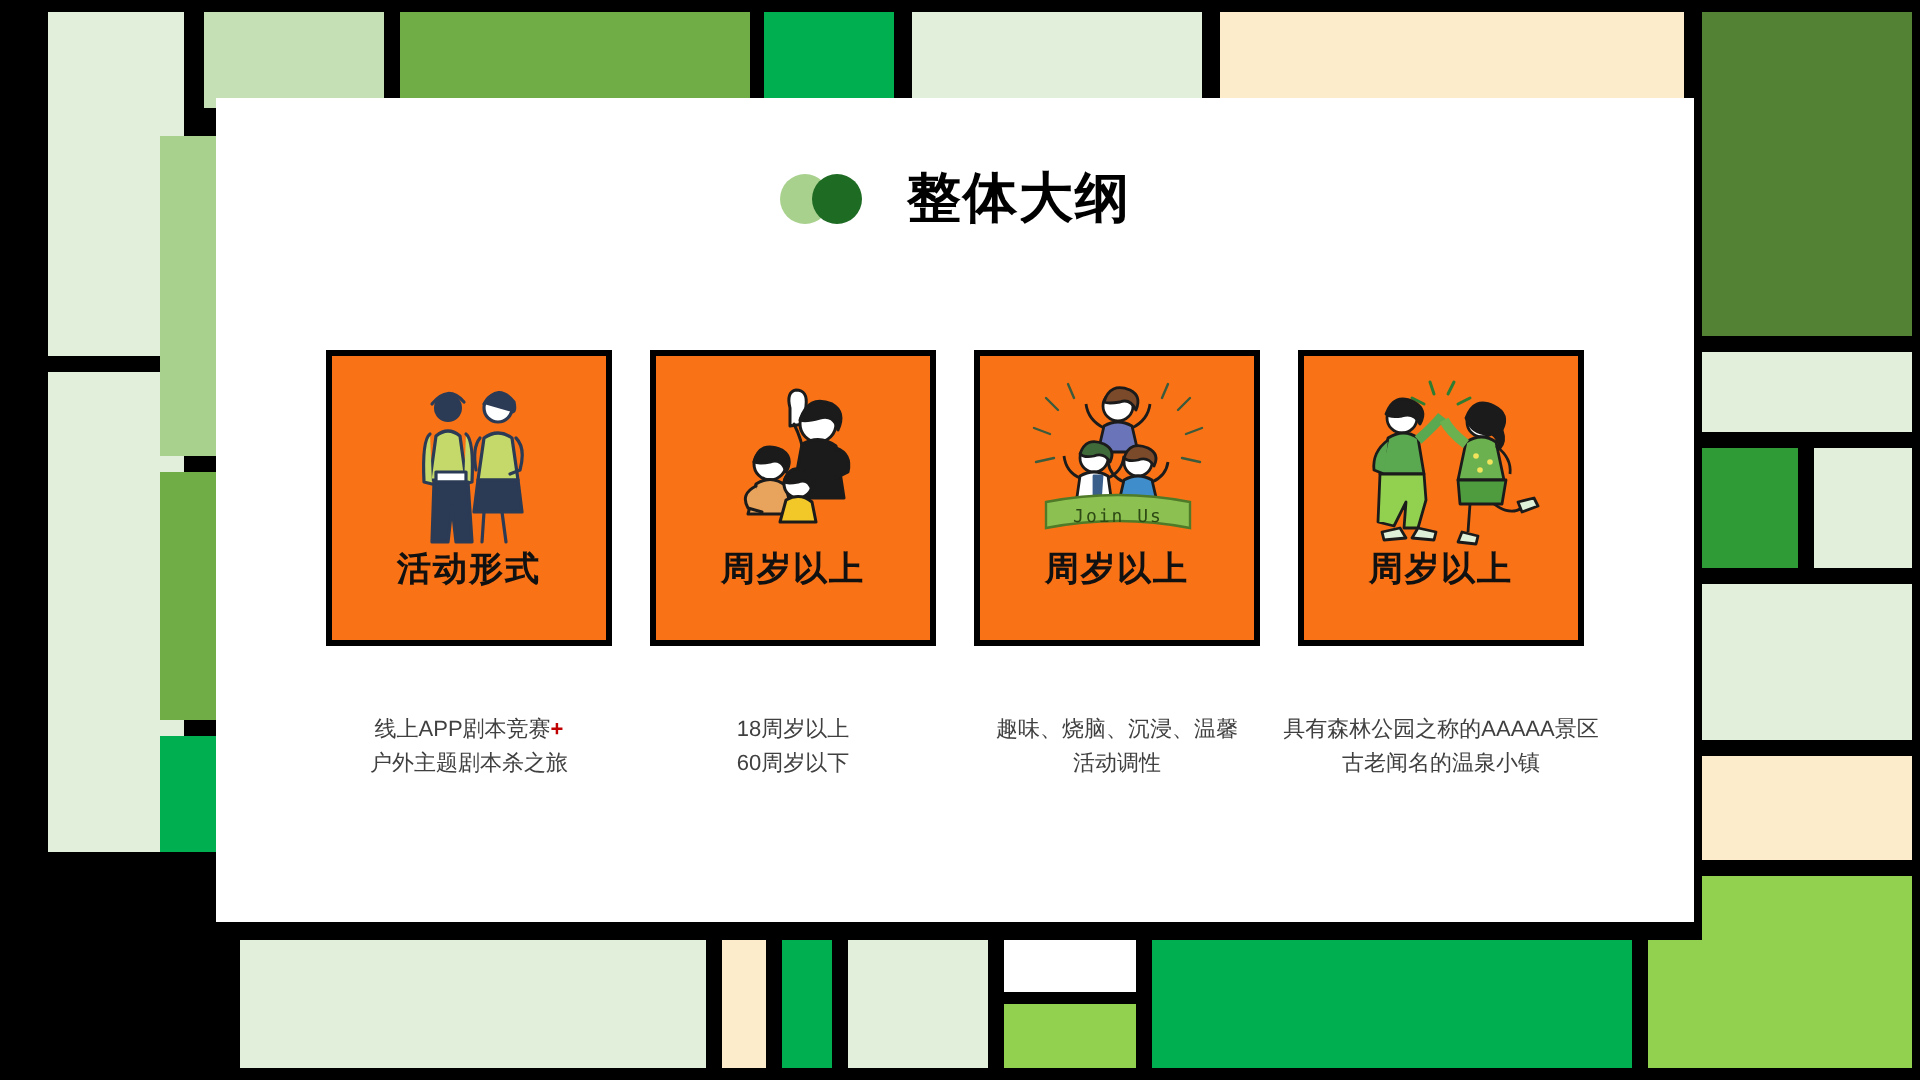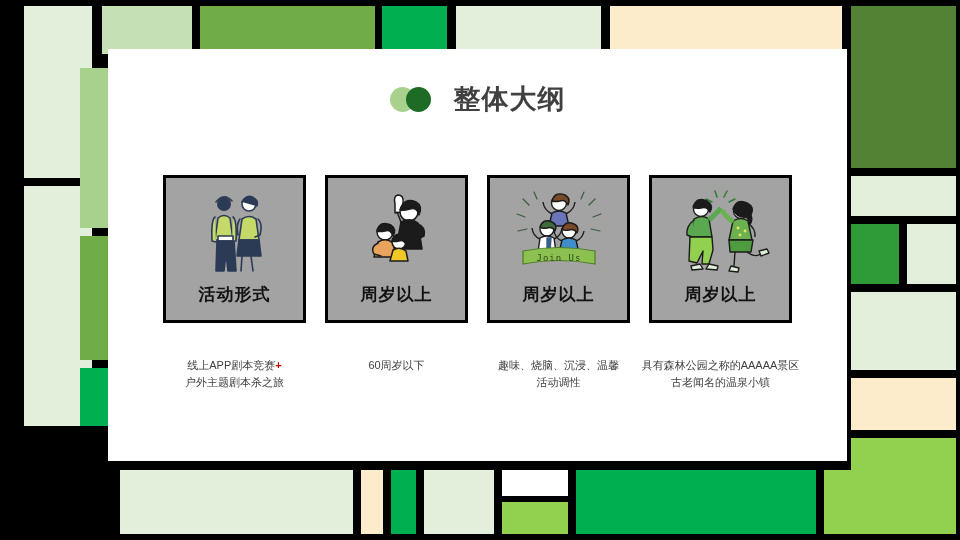--- a/index.html
+++ b/index.html
@@ -24,40 +24,40 @@
   
   #title-row{
     position:absolute;left:0;top:36px;width:739px;
     display:flex;align-items:center;justify-content:center;
   }
   .dots{position:relative;width:50px;height:28px;margin-right:14px;flex:0 0 auto;}
   .dot{position:absolute;top:2px;width:25px;height:25px;border-radius:50%;}
   .dot.light{left:0;background:#a9d18e;}
   .dot.dark{left:16px;background:#1e6b24;}
   #title-text{
-    font-size:27px;font-weight:bold;color:#404040;letter-spacing:1px;
+    font-size:27px;font-weight:bold;color:#000000;letter-spacing:1px;
     line-height:1;white-space:nowrap;
   }
 
   
   #cards{
     position:absolute;left:0;top:126px;width:739px;
     display:flex;justify-content:center;gap:19px;
   }
   .card-col{width:143px;display:flex;flex-direction:column;align-items:center;}
   .card{
-    width:143px;height:148px;border:3px solid #000000;background:#a3a3a3;
+    width:143px;height:148px;border:3px solid #000000;background:#f97316;
     box-sizing:border-box;display:flex;flex-direction:column;
     align-items:center;justify-content:flex-start;
   }
   .illus{width:120px;height:92px;margin-top:6px;display:flex;align-items:center;justify-content:center;}
   .illus svg{display:block;}
   .card-label{
     font-size:17px;font-weight:bold;color:#111;letter-spacing:1px;
-    margin-top:10px;line-height:1.1;
+    margin-top:0;line-height:1.1;
   }
   .caption{
     margin-top:34px;width:175px;text-align:center;
     font-size:11px;color:#404040;line-height:1.55;
   }
   .caption .plus{color:#c00000;font-weight:bold;}
 </style>
 </head>
 <body>
 
@@ -158,20 +158,21 @@
 
                 <circle cx="52" cy="56" r="7" fill="#fff"></circle>
                 <path d="M45 55 q3 -10 12 -5 q5 3 2 9 q-2 -6 -7 -4 q-5 1 -7 0z" fill="#1b1b1b"></path>
                 <path d="M46 64 q7 -4 13 1 l2 10 -18 0z" fill="#f2c829"></path>
               </g>
             </svg>
           </div>
           <div class="card-label">周岁以上</div>
         </div>
         <div class="caption">
+          <div>18周岁以上</div>
           <div>60周岁以下</div>
         </div>
       </div>
 
       <div class="card-col">
         <div class="card">
           <div class="illus">
             <svg width="104" height="90" viewBox="0 0 104 90">
               <g stroke="#3c5a3c" stroke-width="1.2" fill="none" stroke-linecap="round">
                 <path d="M22 20 l-6 -6 M18 32 l-8 -3 M20 44 l-9 2 M82 20 l6 -6 M86 32 l8 -3 M84 44 l9 2"></path>

